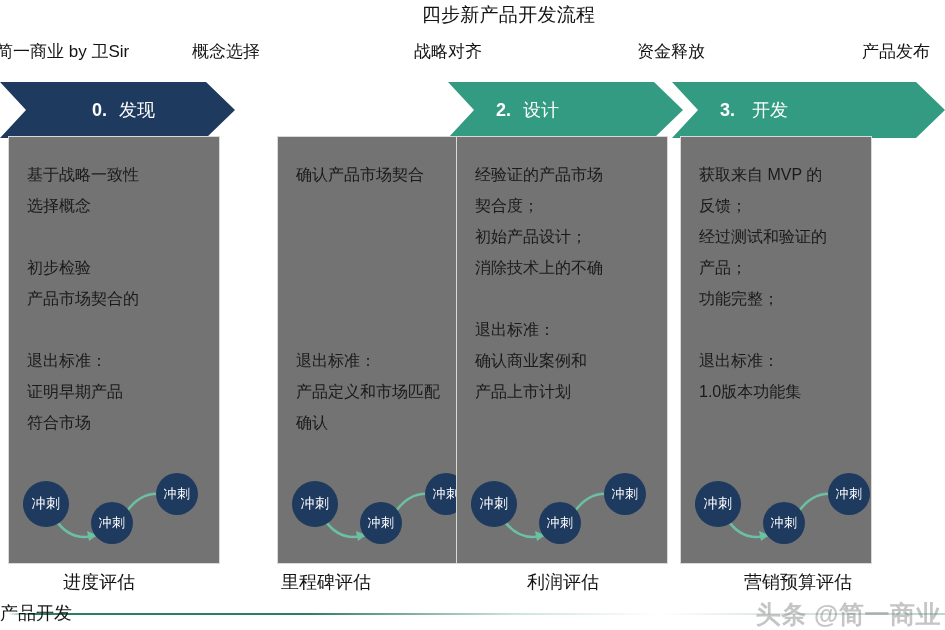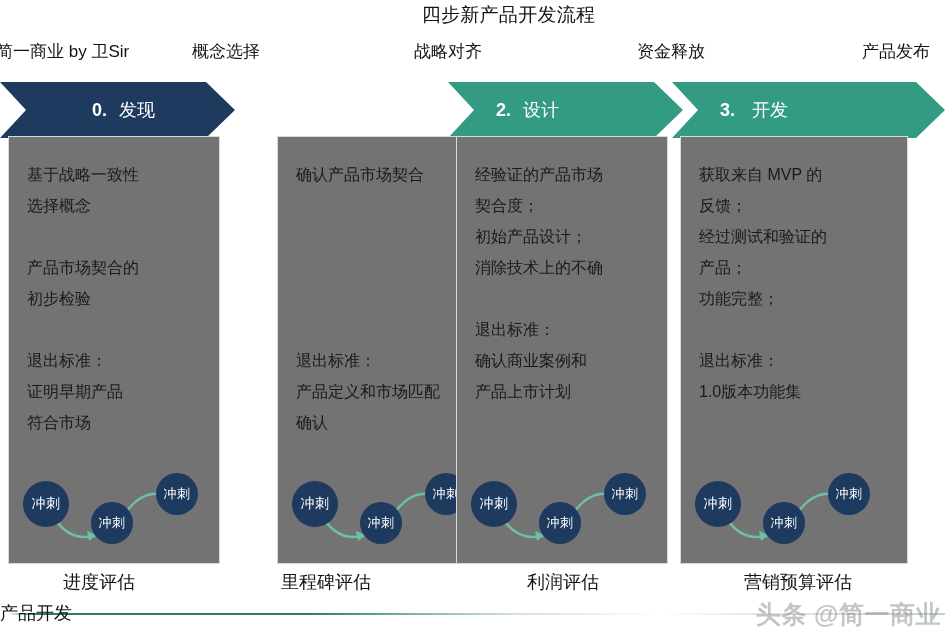--- a/index.html
+++ b/index.html
@@ -242,22 +242,22 @@
       <span class="nm" style="margin-left:12px;">开发</span>
     </div>
   </div>
 </div>
 
 <div class="panel" style="left:8px; width:212px;">
   <div class="panel-body">
     <div class="ln">基于战略一致性</div>
     <div class="ln">选择概念</div>
     <div class="blank"></div>
+    <div class="ln">初步检验</div>
     <div class="ln">产品市场契合的</div>
-    <div class="ln">初步检验</div>
     <div class="blank"></div>
     <div class="ln">退出标准：</div>
     <div class="ln">证明早期产品</div>
     <div class="ln">符合市场</div>
   </div>
   <div class="sprints">
     <svg class="arrow-svg" width="212" height="80">
       <path d="M 46 50 Q 62 74 88 66" stroke="#6bbfa3" stroke-width="2.6" fill="none" stroke-linecap="round"></path>
       <polygon points="88,66 78,62 80,72" fill="#6bbfa3"></polygon>
       <path d="M 118 42 Q 134 20 158 26" stroke="#6bbfa3" stroke-width="2.6" fill="none" stroke-linecap="round"></path>
@@ -311,21 +311,21 @@
       <polygon points="88,66 78,62 80,72" fill="#6bbfa3"></polygon>
       <path d="M 118 42 Q 134 20 158 26" stroke="#6bbfa3" stroke-width="2.6" fill="none" stroke-linecap="round"></path>
       <polygon points="158,26 148,20 149,31" fill="#6bbfa3"></polygon>
     </svg>
     <div class="sprint big" style="left:14px; top:12px;">冲刺</div>
     <div class="sprint small" style="left:82px; top:33px;">冲刺</div>
     <div class="sprint small" style="left:147px; top:4px;">冲刺</div>
   </div>
 </div>
 
-<div class="panel" style="left:680px; width:228px;">
+<div class="panel" style="left:680px; width:192px;">
   <div class="panel-body">
     <div class="ln">获取来自 MVP 的</div>
     <div class="ln">反馈；</div>
     <div class="ln">经过测试和验证的</div>
     <div class="ln">产品；</div>
     <div class="ln">功能完整；</div>
     <div class="blank"></div>
     <div class="ln">退出标准：</div>
     <div class="ln">1.0版本功能集</div>
   </div>

